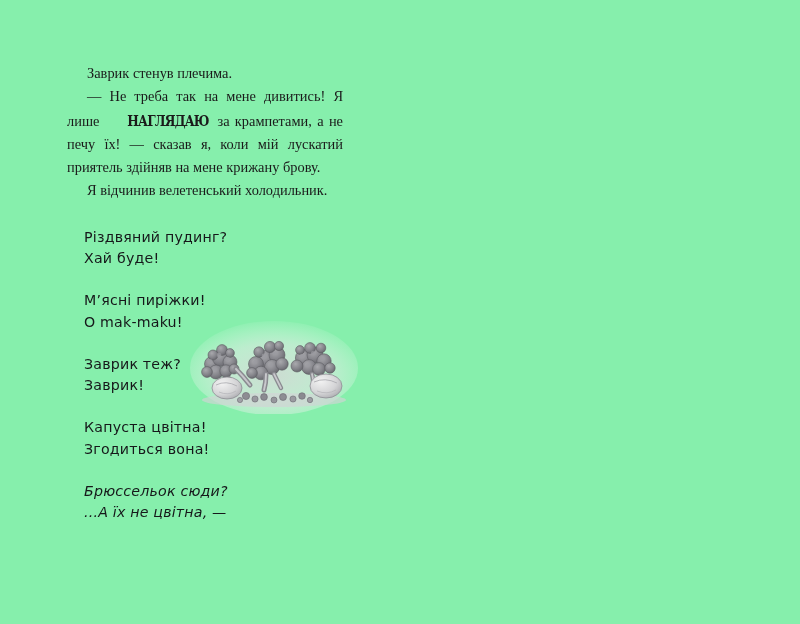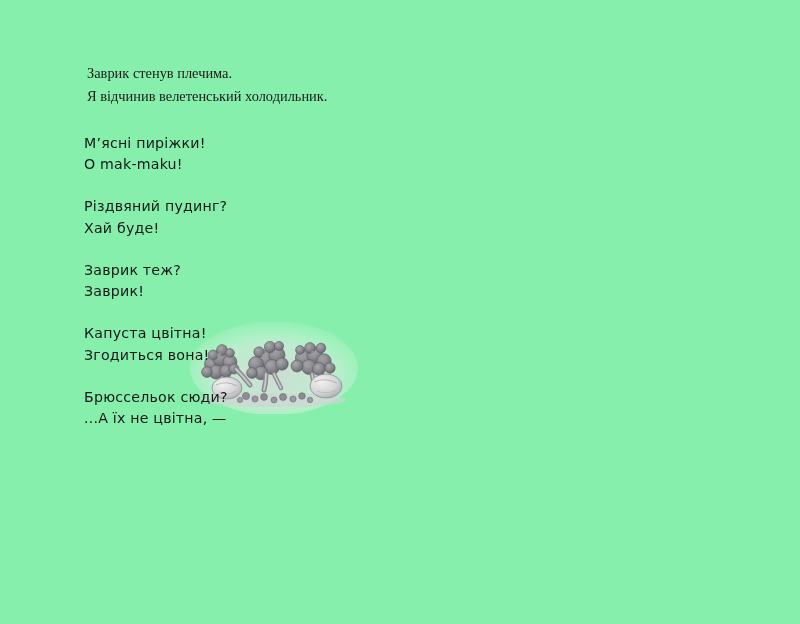--- a/index.html
+++ b/index.html
@@ -72,21 +72,21 @@
     margin-left: 17px;
     font-family: "DejaVu Sans", sans-serif;
     font-size: 14.2px;
     line-height: 21.5px;
     color: #16181a;
     letter-spacing: 0.2px;
     position: relative;
     z-index: 2;
   }
   .stanza { margin-bottom: 20.5px; }
-  .stanza:last-child { margin-bottom: 0; }
+  .stanza:last-child { margin-bottom: 0; font-style: italic; }
   .verse .line { white-space: nowrap; }
 
   
   .folio {
     position: absolute;
     top: 562px;
     width: 400px;
     text-align: center;
     font-family: "Liberation Serif", serif;
     font-size: 13.5px;
@@ -114,34 +114,35 @@
 
 <div class="spread">
 
   <div class="page page-left">
 
     <div class="textblock">
       <div class="prose">
 
         <p>Заврик стенув плечима.</p>
 
+        <p class="tight-just"><span>— Не треба так на мене дивитись! Я лише </span><span class="shout">НАГЛЯДАЮ</span><span> за крампетами, а не печу їх! — сказав я, коли мій лускатий приятель здій­няв на мене крижану брову.</span></p>
 
         <p>Я відчинив велетенський холодильник.</p>
       </div>
 
       <div class="verse">
 
         <div class="stanza">
+          <div class="line">Різдвяний пудинг?</div>
+          <div class="line">Хай буде!</div>
+        </div>
+
+        <div class="stanza">
           <div class="line">М’ясні пиріжки!</div>
           <div class="line">О mak-maku!</div>
-        </div>
-
-        <div class="stanza">
-          <div class="line">Різдвяний пудинг?</div>
-          <div class="line">Хай буде!</div>
         </div>
 
         <div class="stanza">
           <div class="line">Заврик теж?</div>
           <div class="line">Заврик!</div>
         </div>
 
         <div class="stanza">
           <div class="line">Капуста цвітна!</div>
           <div class="line">Згодиться вона!</div>

